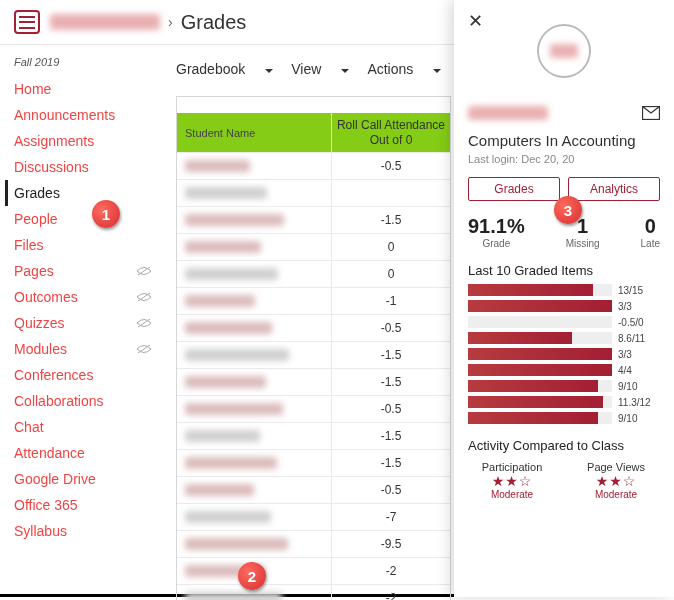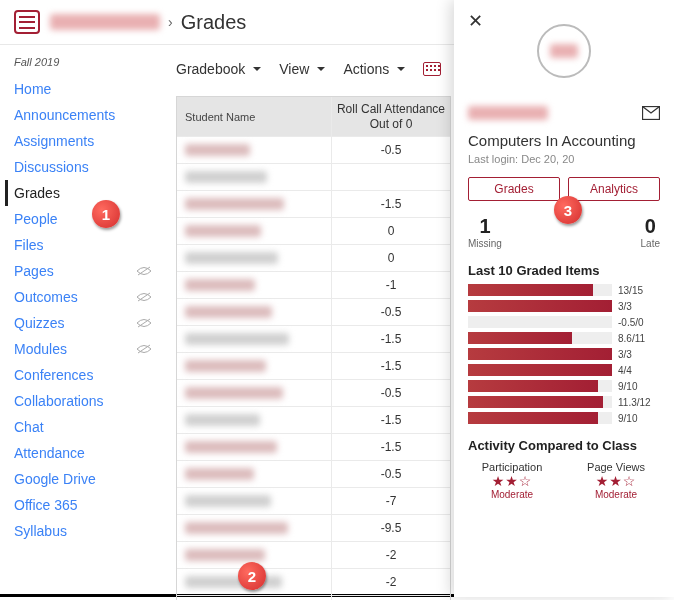--- a/index.html
+++ b/index.html
@@ -10,38 +10,38 @@
   .hdr { display: flex; align-items: center; padding: 10px 14px; border-bottom: 1px solid #e8e8e8; }
   .hamburger { width: 26px; height: 24px; border: 2px solid #a31f34; border-radius: 4px; display: flex; flex-direction: column; justify-content: space-evenly; align-items: center; margin-right: 10px; }
   .hamburger span { display: block; width: 16px; height: 2px; background: #a31f34; }
   .crumb-blur { width: 110px; height: 16px; background: #e9b0b2; filter: blur(3px); border-radius: 3px; }
   .crumb-sep { margin: 0 8px; color: #666; font-size: 14px; }
   .crumb-page { font-size: 20px; color: #333; }
 
   
   .nav { position: absolute; top: 48px; left: 0; width: 160px; padding: 8px 0 0 14px; }
   .term { font-size: 11px; font-style: italic; color: #555; margin-bottom: 8px; }
-  .nav-item { display: flex; align-items: center; justify-content: space-between; padding: 5px 8px 5px 0; font-size: 14px; color: #3b82f6; cursor: pointer; }
+  .nav-item { display: flex; align-items: center; justify-content: space-between; padding: 5px 8px 5px 0; font-size: 14px; color: #ef4444; cursor: pointer; }
   .nav-item.active { color: #222; border-left: 3px solid #222; padding-left: 6px; margin-left: -9px; font-weight: 500; }
   .eye { width: 16px; height: 10px; opacity: .5; }
   .eye svg { width: 16px; height: 10px; display: block; stroke: #555; fill: none; }
 
   
   .toolbar { position: absolute; top: 56px; left: 176px; display: flex; align-items: center; gap: 18px; font-size: 14px; color: #333; }
-  .tb-item { display: flex; align-items: center; gap: 8px; cursor: pointer; }
+  .tb-item { display: flex; align-items: flex-end; gap: 20px; cursor: pointer; }
   .caret { border: 4px solid transparent; border-top-color: #333; margin-top: 4px; }
   .kb-icon { width: 18px; height: 14px; border: 1.5px solid #a31f34; border-radius: 2px; position: relative; }
   .kb-icon::before, .kb-icon::after { content: ""; position: absolute; background: #a31f34; }
   .kb-icon::before { top: 2px; left: 2px; width: 2px; height: 2px; box-shadow: 4px 0 #a31f34, 8px 0 #a31f34, 12px 0 #a31f34, 0 4px #a31f34, 4px 4px #a31f34, 8px 4px #a31f34, 12px 4px #a31f34; }
   .search { border: 1px solid #ccc; border-radius: 3px; padding: 4px 8px; width: 22px; overflow: hidden; font-size: 13px; color: #555; }
 
   
   .gb { position: absolute; top: 96px; left: 176px; width: 275px; border: 1px solid #d6d6d6; border-bottom: none; }
   .gb-row { display: flex; height: 27px; border-bottom: 1px solid #eaeaea; }
-  .gb-row.header { height: 40px; background: #e5e5e5; font-size: 11px; color: #444; }
+  .gb-row.header { height: 40px; background: #84cc16; font-size: 11px; color: #444; margin-top: 16px; }
   .gb-c1 { width: 155px; padding: 4px 8px; display: flex; align-items: center; border-right: 1px solid #eaeaea; }
   .gb-c2 { flex: 1; display: flex; align-items: center; justify-content: center; font-size: 12px; color: #333; }
   .gb-row.header .gb-c2 { flex-direction: column; line-height: 1.2; text-align: center; }
   .blur-name { width: 90px; height: 12px; background: #dcbcbd; filter: blur(3px); border-radius: 3px; }
   .blur-name.alt { background: #d0d0d0; }
 
   
   .panel { position: absolute; top: 0; right: 0; width: 220px; height: 597px; background: #fff; box-shadow: -4px 0 14px rgba(0,0,0,.15); padding: 10px 14px; overflow: hidden; }
   .close { font-size: 18px; cursor: pointer; color: #333; }
   .avatar-wrap { text-align: center; margin-top: -8px; }
@@ -50,21 +50,21 @@
   .mail { position: absolute; top: 106px; right: 14px; width: 18px; height: 14px; }
   .mail svg { width: 18px; height: 14px; stroke: #333; fill: none; stroke-width: 1.3; }
   .stud-name { width: 80px; height: 14px; background: #e9b0b2; filter: blur(3px); margin-top: 28px; border-radius: 3px; }
   .course { font-size: 15px; color: #333; margin-top: 12px; }
   .login { font-size: 11px; color: #888; margin-top: 4px; }
   .tab-btns { display: flex; gap: 8px; margin-top: 12px; position: relative; }
   .tab-btn { flex: 1; border: 1px solid #a31f34; color: #a31f34; background: #fff; padding: 4px 0; font-size: 12px; text-align: center; border-radius: 2px; cursor: pointer; }
   .stats { display: flex; justify-content: space-between; margin-top: 14px; text-align: center; }
   .stat-v { font-size: 20px; font-weight: 600; color: #222; }
   .stat-l { font-size: 10px; color: #666; }
-  .sec-title { font-size: 13px; font-weight: 700; color: #222; margin-top: 14px; }
+  .sec-title { font-size: 13px; font-weight: 400; color: #222; margin-top: 14px; }
   .bars { margin-top: 6px; }
   .bar-row { display: flex; align-items: center; gap: 6px; margin-bottom: 4px; }
   .bar { flex: 1; height: 12px; background: #eee; position: relative; }
   .bar-fill { height: 100%; background: linear-gradient(to right, #b63b3f, #a31f34); }
   .bar-lbl { font-size: 10px; color: #444; width: 42px; }
   .act { display: flex; gap: 16px; margin-top: 8px; }
   .act-col { flex: 1; text-align: center; }
   .act-t { font-size: 11px; color: #333; }
   .stars { color: #a31f34; font-size: 14px; letter-spacing: 1px; }
   .mod { font-size: 10px; color: #a31f34; }
@@ -322,20 +322,24 @@
     </div>
     <div class="stud-name"></div>
     <div class="course">Computers In Accounting</div>
     <div class="login">Last login: Dec 20, 20</div>
     <div class="tab-btns">
       <div class="tab-btn">Grades</div>
       <div class="tab-btn">Analytics</div>
     </div>
     <div class="stats">
       <div>
+          <div class="stat-v">91.1%</div>
+          <div class="stat-l">Grade</div>
+        </div>
+      <div>
           <div class="stat-v">1</div>
           <div class="stat-l">Missing</div>
         </div>
       <div>
           <div class="stat-v">0</div>
           <div class="stat-l">Late</div>
         </div>
     </div>
     <div class="sec-title">Last 10 Graded Items</div>
     <div class="bars" id="bars">

